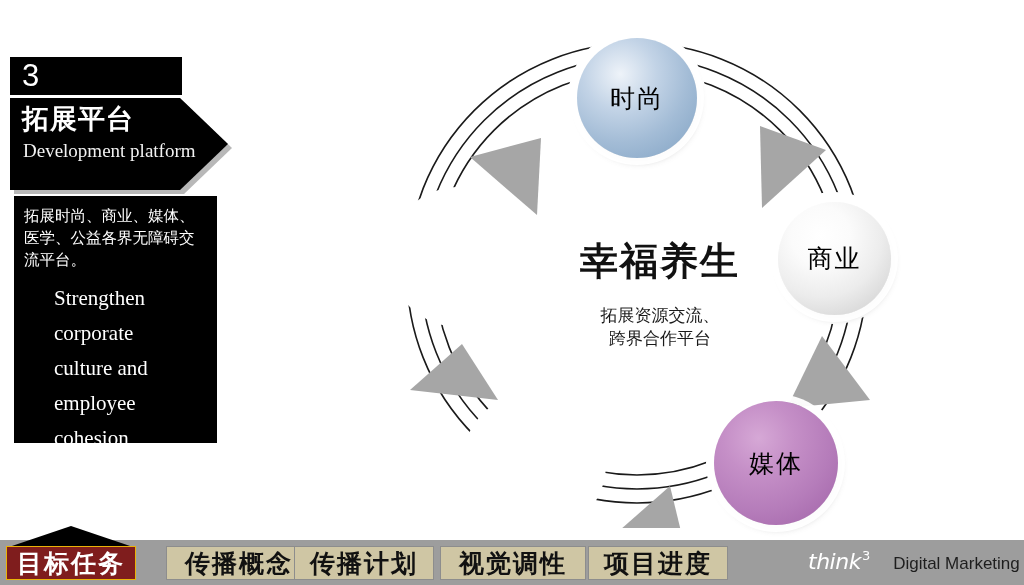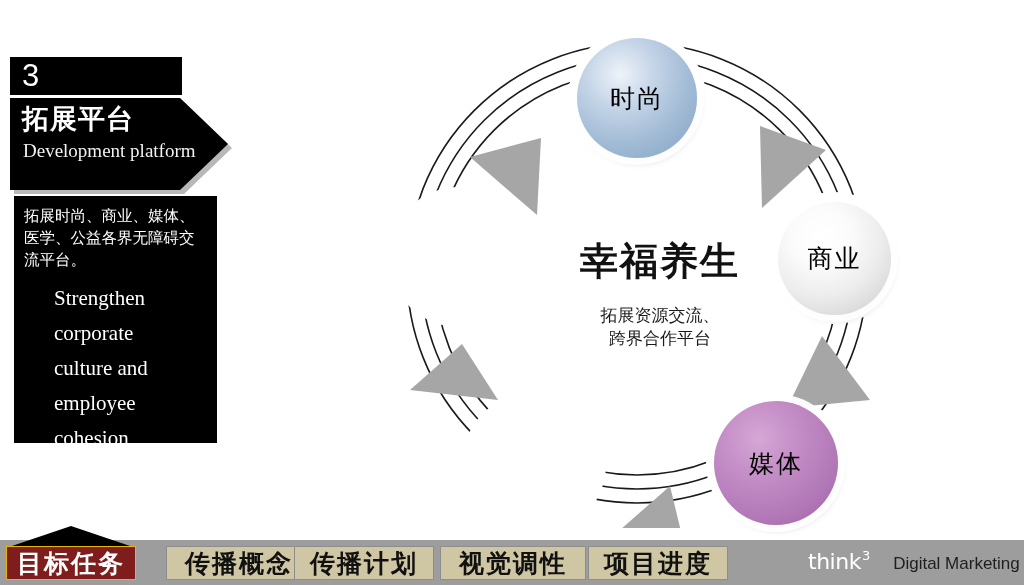--- a/index.html
+++ b/index.html
@@ -251,20 +251,21 @@
     position: absolute;
     left: 808px;
     top: 549px;
     height: 28px;
     display: flex;
     align-items: baseline;
   }
   #logo-think {
     color: #ffffff;
     font-size: 22px;
+    font-style: italic;
     font-family: "DejaVu Sans", sans-serif;
     letter-spacing: -0.5px;
   }
   #logo-sup {
     color: #ffffff;
     font-size: 13px;
     font-family: "DejaVu Sans", sans-serif;
     position: relative;
     top: -9px;
     left: 1px;

